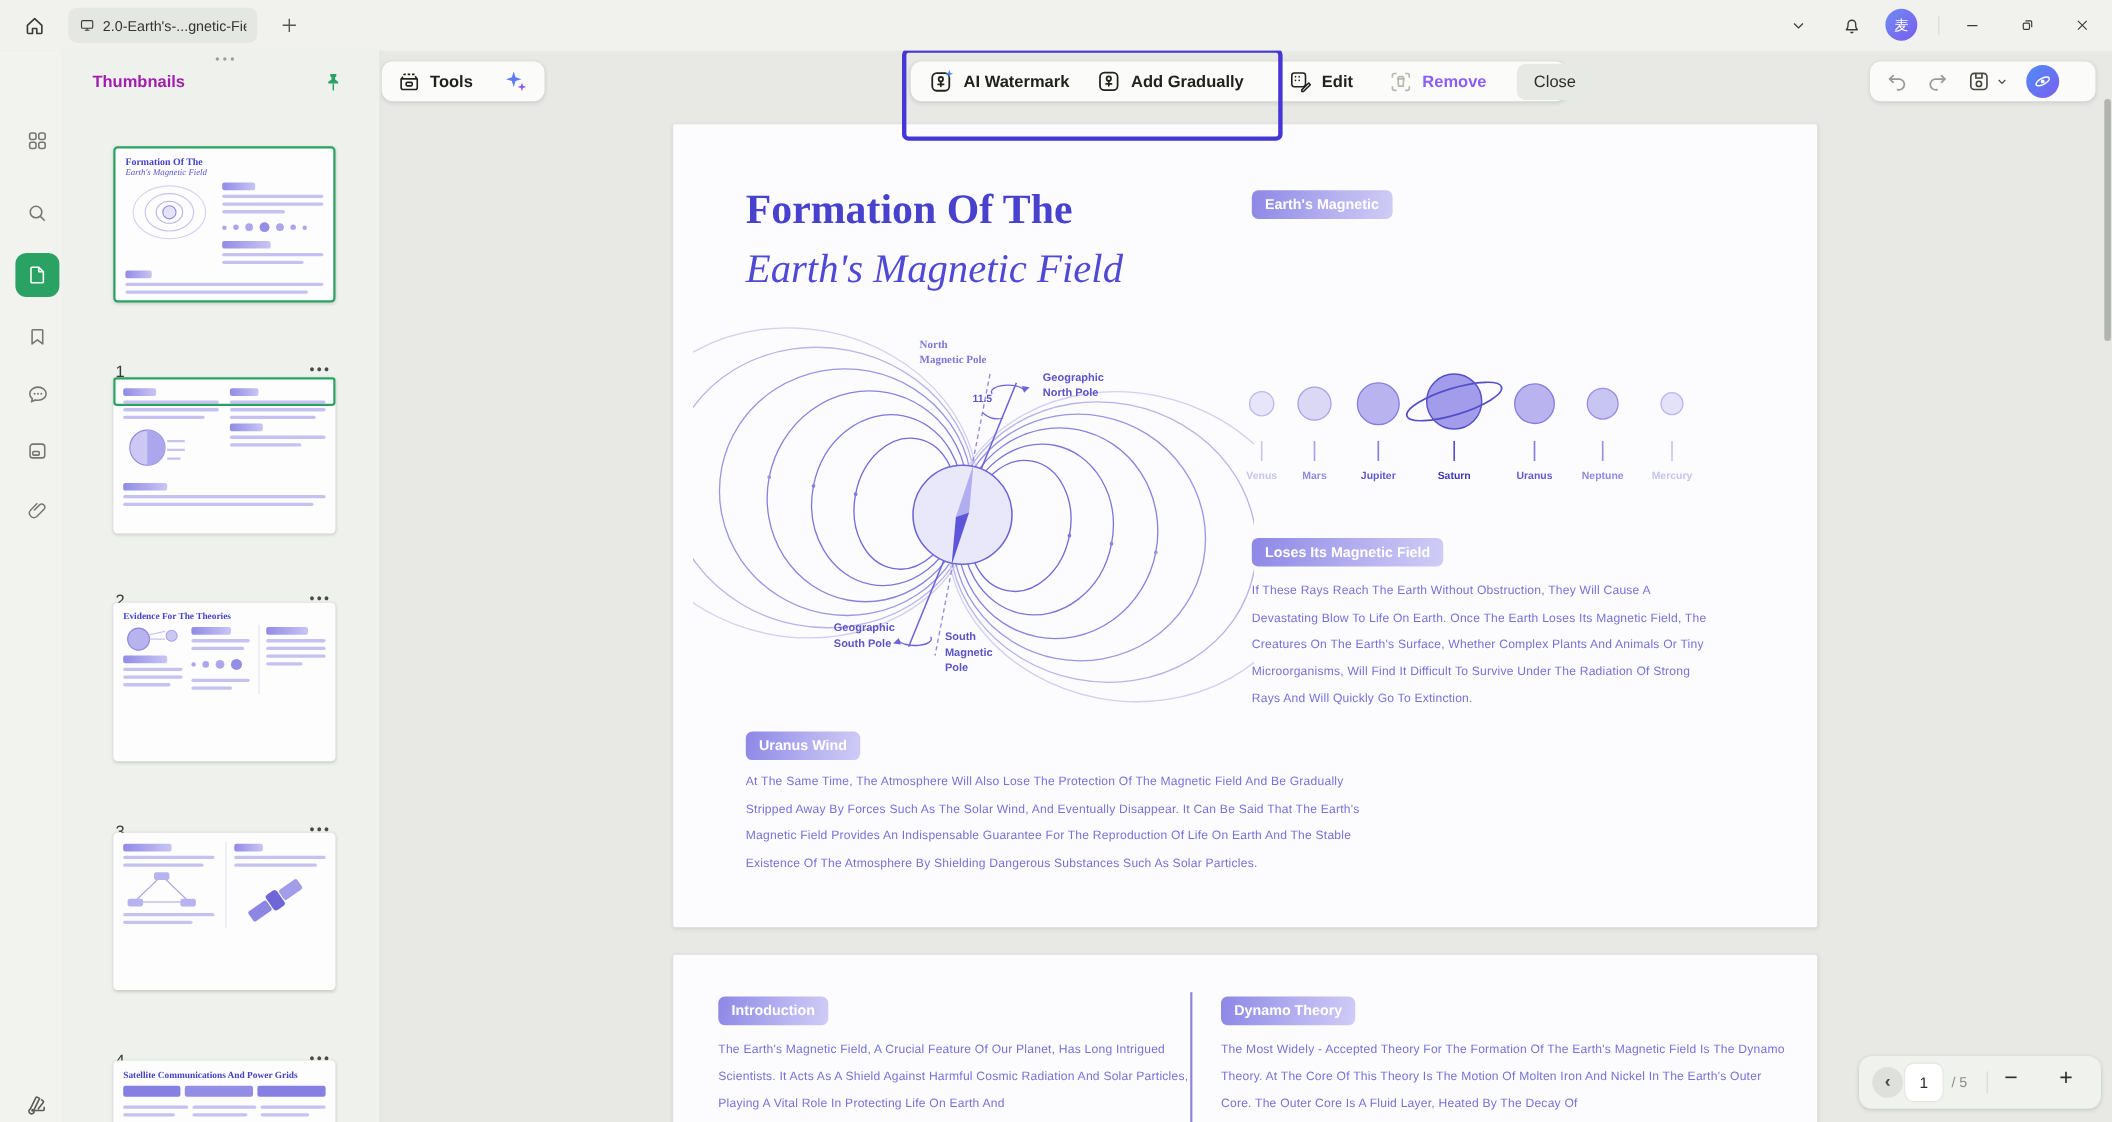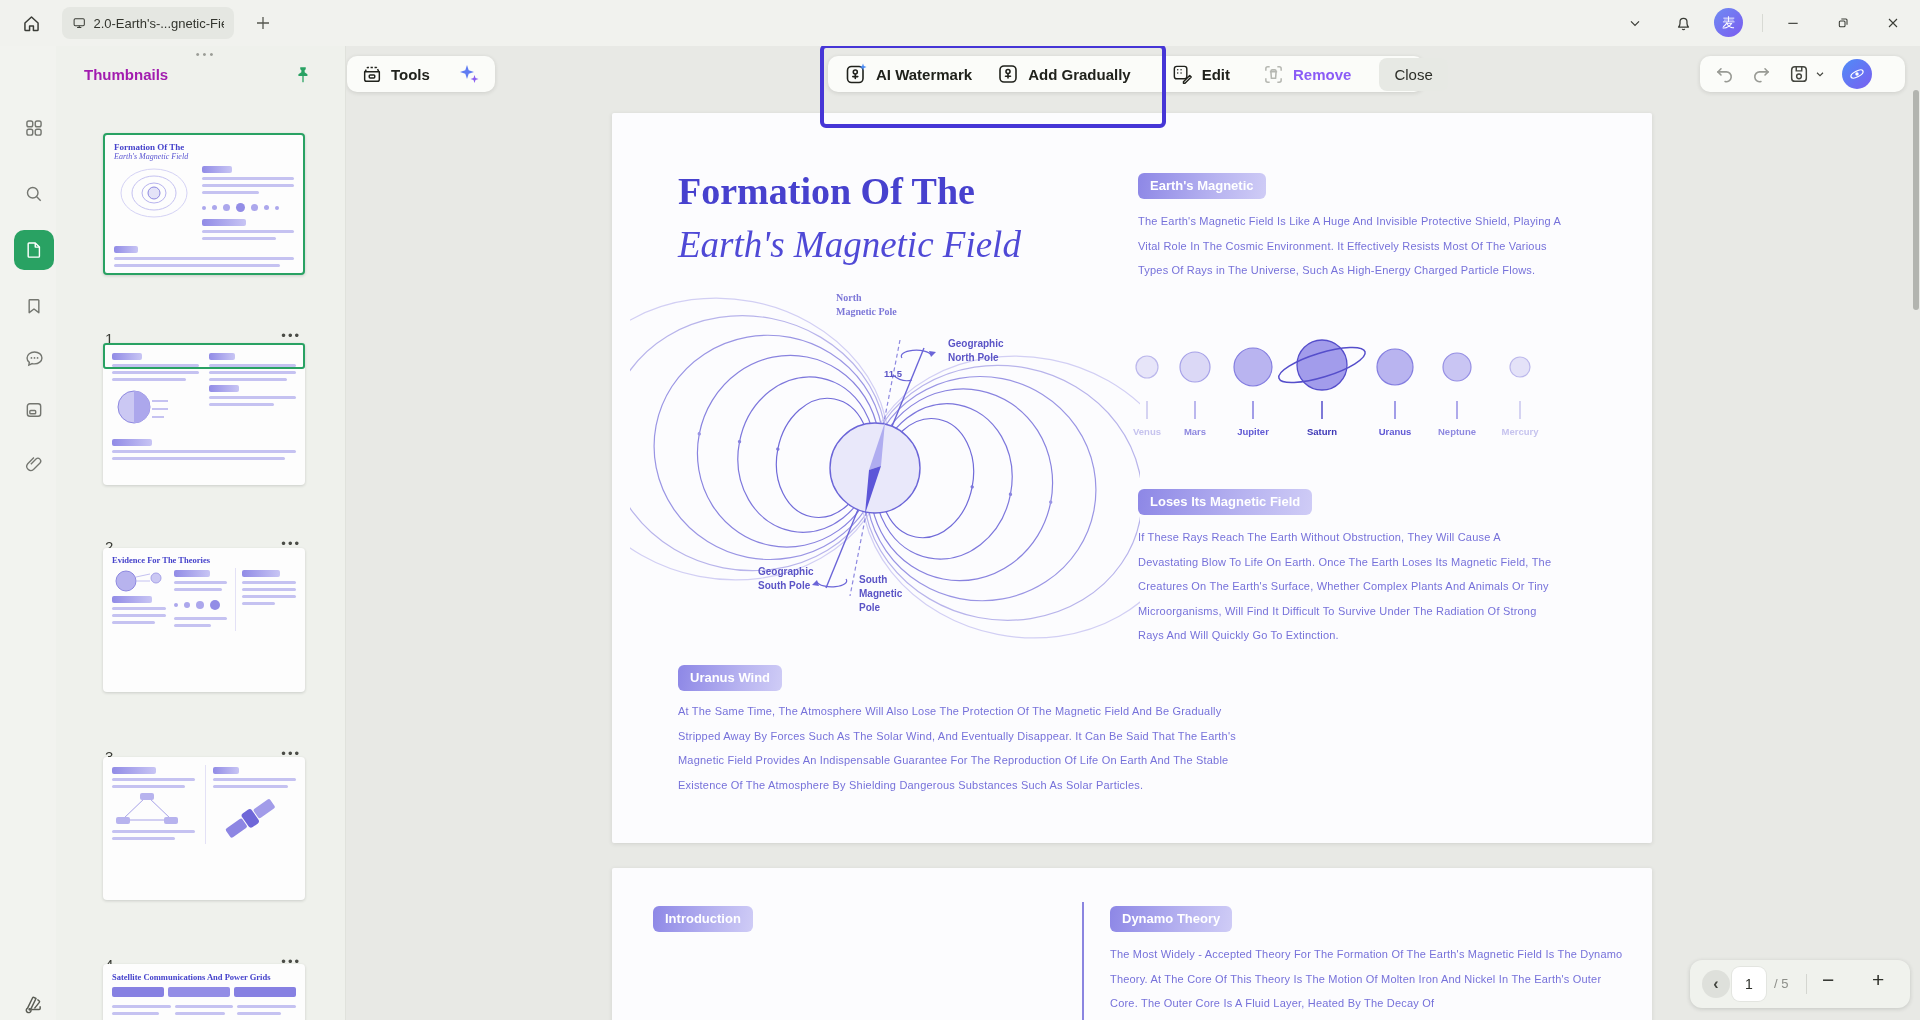--- a/index.html
+++ b/index.html
@@ -469,33 +469,32 @@
     <line x1="294" y1="57" x2="196" y2="297" stroke="#6b65d8" stroke-width="1.4"></line>
     <path d="M263 84q9 8 19 5" fill="none" stroke="#6b65d8" stroke-width="1.1"></path>
     <path d="M272 67a15 6 0 1 1 29-3" fill="none" stroke="#6b65d8" stroke-width="1.2"></path>
     <path d="M299 60l7 1-5 5z" fill="#6b65d8"></path>
     <path d="M216 288a15 6 0 1 1-29 3" fill="none" stroke="#6b65d8" stroke-width="1.2"></path>
     <path d="M189 295l-7-1 5-5z" fill="#6b65d8"></path>
     <circle cx="245" cy="177" r="45" fill="#e9e8fa" stroke="#6b65d8" stroke-width="1.4"></circle>
     <polygon points="255,131 239,179 251,175" fill="#b0adf0"></polygon>
     <polygon points="235,223 239,179 251,175" fill="#5d56d8"></polygon>
   </svg>
-  <div class="diag-label serif" style="left:224px;top:178px">North
+  <div class="diag-label serif" style="left:224px;top:194px">North
 Magnetic Pole</div>
   <div class="diag-label" style="left:336px;top:224px">Geographic
 North Pole</div>
-  <div class="diag-label" style="left:272px;top:254px;font-size:9.5px">11.5</div>
+  <div class="diag-label" style="left:272px;top:243px;font-size:9.5px">11.5</div>
   <div class="diag-label" style="left:146px;top:452px">Geographic
 South Pole</div>
   <div class="diag-label" style="left:247px;top:460px">South
 Magnetic
 Pole</div>
 
   <div class="badge" style="left:526px;top:60px">Earth's Magnetic</div>
-  <div class="para" style="left:526px;top:96px;width:424px">The Earth's Magnetic Field Is Like A Huge And Invisible Protective Shield, Playing A Vital Role In The Cosmic Environment. It Effectively Resists Most Of The Various Types Of Rays in The Universe, Such As High-Energy Charged Particle Flows.</div>
 
   <svg class="abs" style="left:510px;top:222px" width="420" height="112" viewBox="0 0 420 112">
     <g>
       <circle cx="25" cy="32" r="11" fill="#e7e5f9" stroke="#bcb8ec" stroke-width="1.2"></circle>
       <line x1="25" y1="66" x2="25" y2="84" stroke="#c9c6ee" stroke-width="1.5"></line>
       <text x="25" y="100" text-anchor="middle" font-size="9.5" font-weight="bold" fill="#c6c3ee">Venus</text>
     </g>
     <g>
       <circle cx="73" cy="32" r="15" fill="#dbd8f6" stroke="#a6a1e8" stroke-width="1.2"></circle>
       <line x1="73" y1="66" x2="73" y2="84" stroke="#a6a1e8" stroke-width="1.5"></line>
@@ -531,20 +530,21 @@
 
   <div class="badge" style="left:526px;top:376px">Loses Its Magnetic Field</div>
   <div class="para" style="left:526px;top:412px;width:424px">If These Rays Reach The Earth Without Obstruction, They Will Cause A Devastating Blow To Life On Earth. Once The Earth Loses Its Magnetic Field, The Creatures On The Earth's Surface, Whether Complex Plants And Animals Or Tiny Microorganisms, Will Find It Difficult To Survive Under The Radiation Of Strong Rays And Will Quickly Go To Extinction.</div>
 
   <div class="badge" style="left:66px;top:552px">Uranus Wind</div>
   <div class="para" style="left:66px;top:586px;width:582px">At The Same Time, The Atmosphere Will Also Lose The Protection Of The Magnetic Field And Be Gradually Stripped Away By Forces Such As The Solar Wind, And Eventually Disappear. It Can Be Said That The Earth's Magnetic Field Provides An Indispensable Guarantee For The Reproduction Of Life On Earth And The Stable Existence Of The Atmosphere By Shielding Dangerous Substances Such As Solar Particles.</div>
 </div>
 
 <div class="page" id="page2">
   <div class="badge" style="left:41px;top:38px">Introduction</div>
+  <div class="para" style="left:41px;top:74px;width:440px">The Earth's Magnetic Field, A Crucial Feature Of Our Planet, Has Long Intrigued Scientists. It Acts As A Shield Against Harmful Cosmic Radiation And Solar Particles, Playing A Vital Role In Protecting Life On Earth And</div>
   <div class="col-div" style="left:470px;top:34px;height:130px"></div>
   <div class="badge" style="left:498px;top:38px">Dynamo Theory</div>
   <div class="para" style="left:498px;top:74px;width:520px">The Most Widely - Accepted Theory For The Formation Of The Earth's Magnetic Field Is The Dynamo Theory. At The Core Of This Theory Is The Motion Of Molten Iron And Nickel In The Earth's Outer Core. The Outer Core Is A Fluid Layer, Heated By The Decay Of</div>
 </div>
 
 <div id="pagenav">
   <div id="pn-back">
       <span>‹</span>
     </div>
   <div id="pn-cur">

